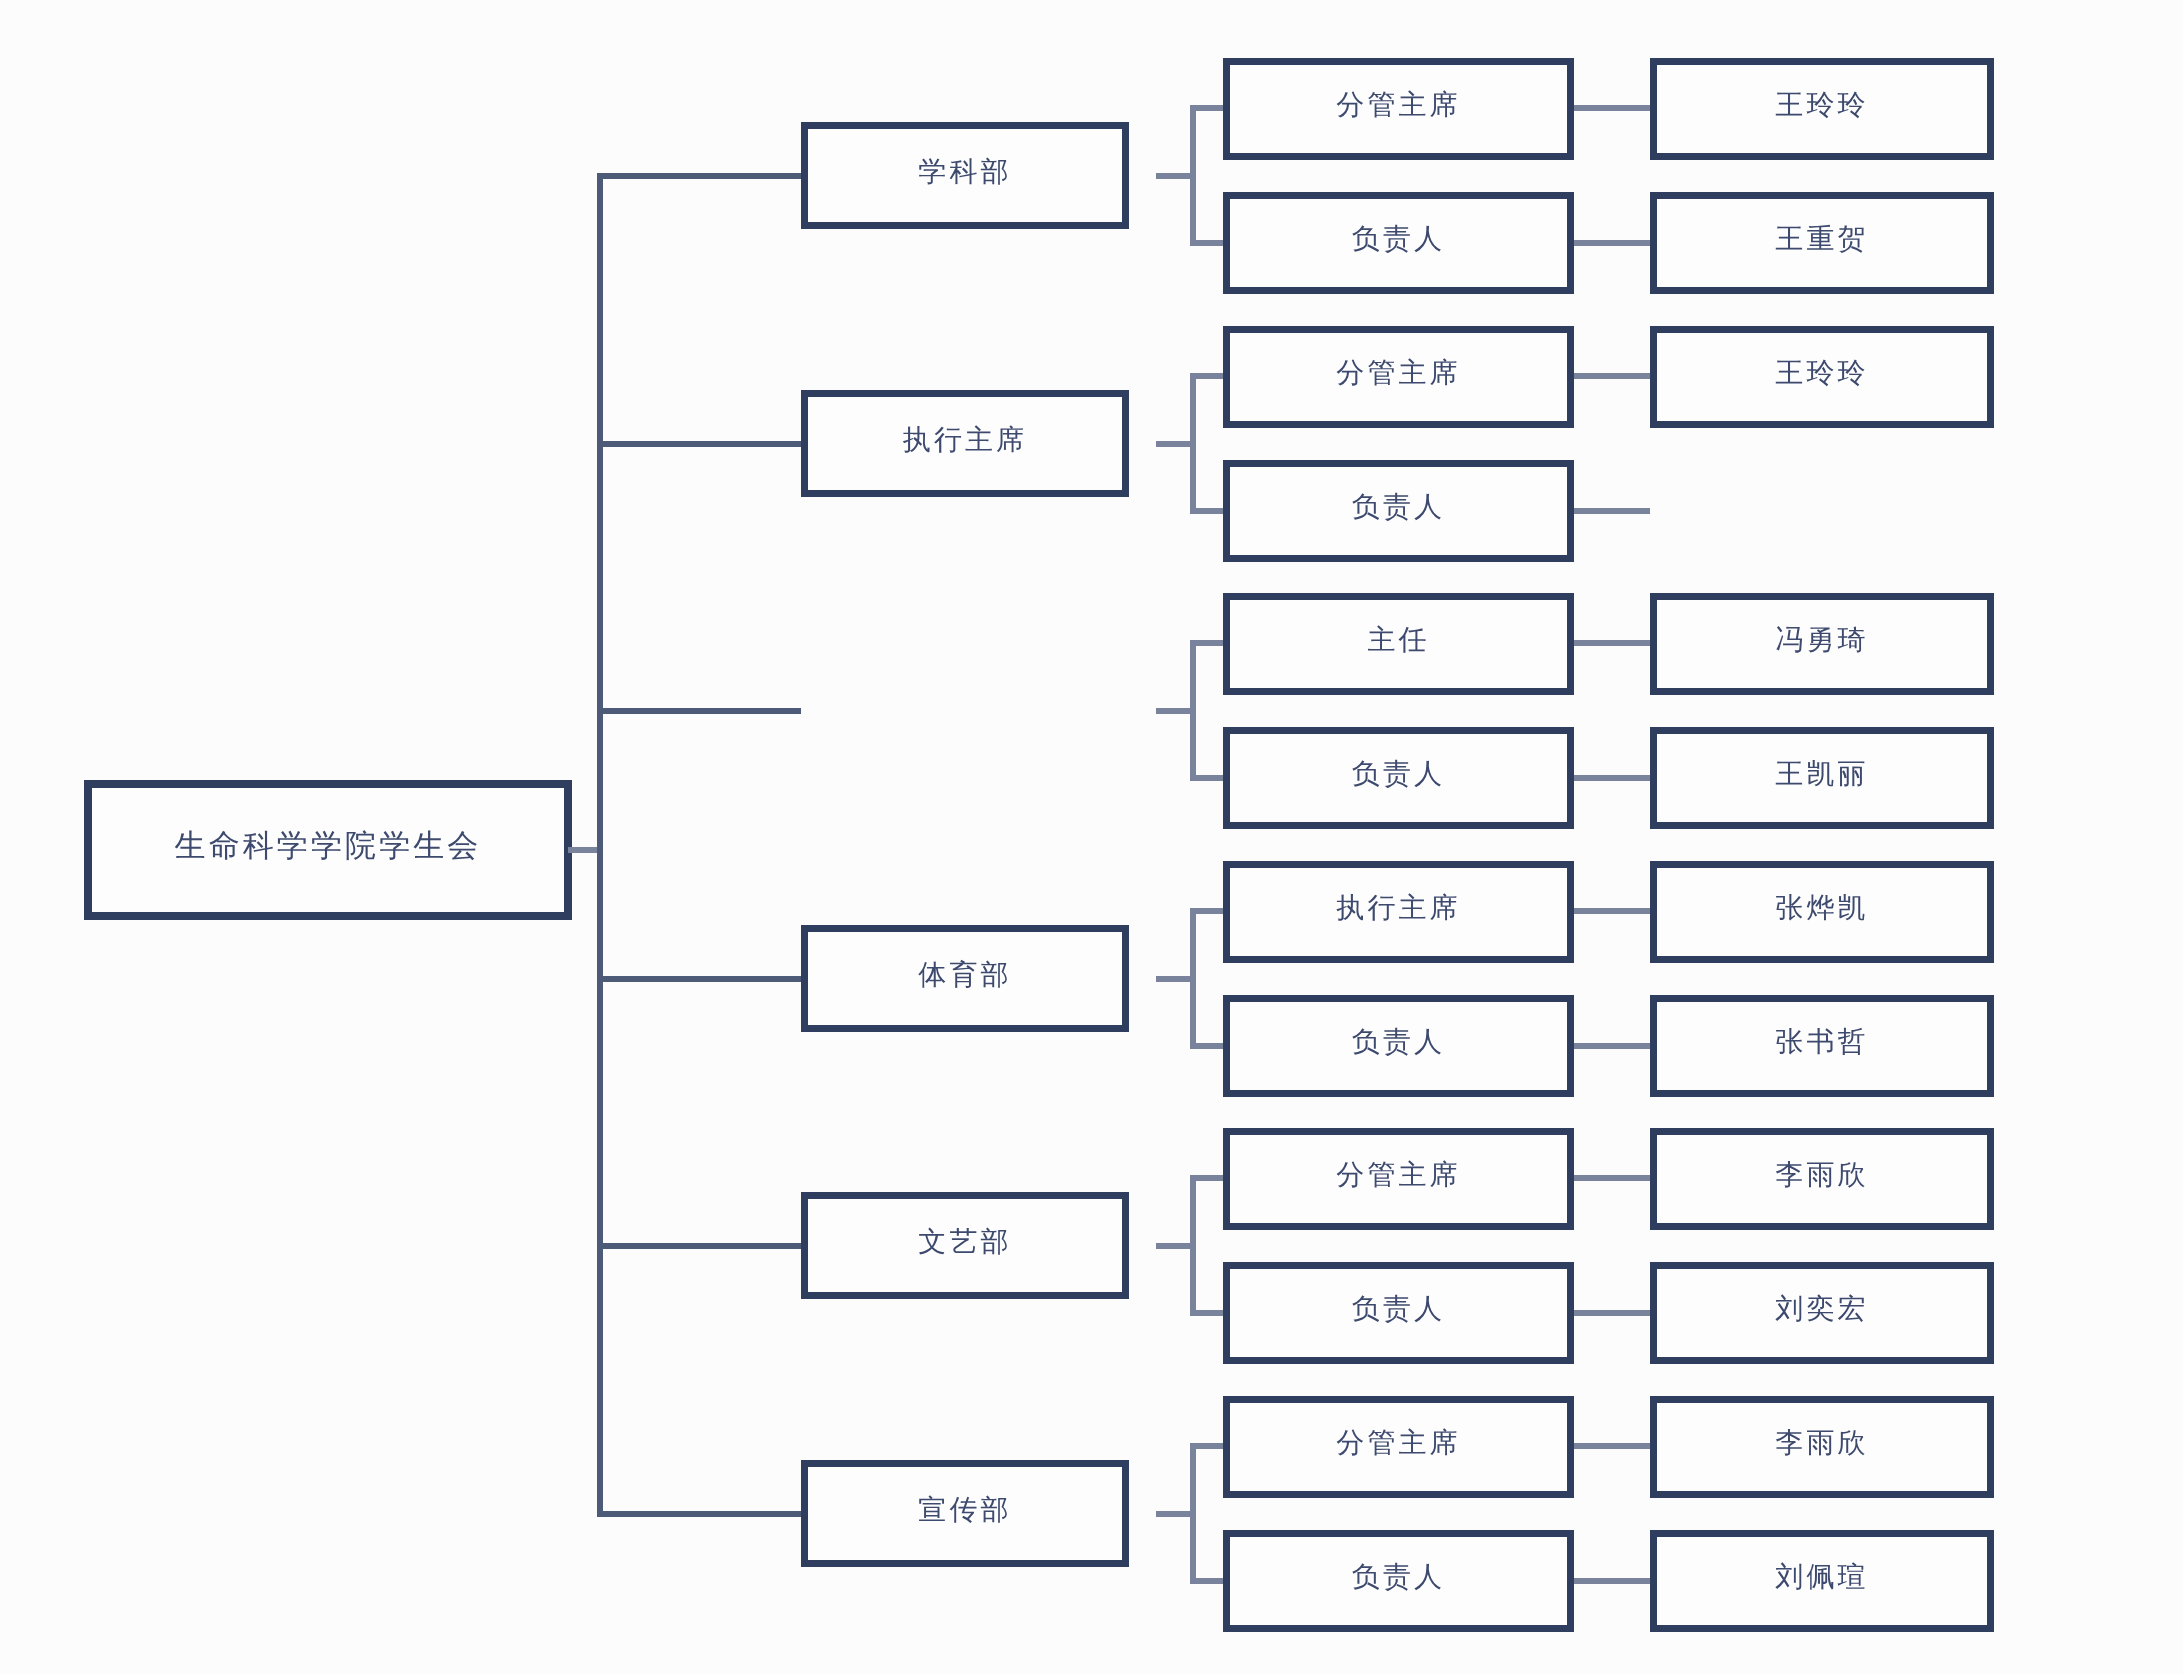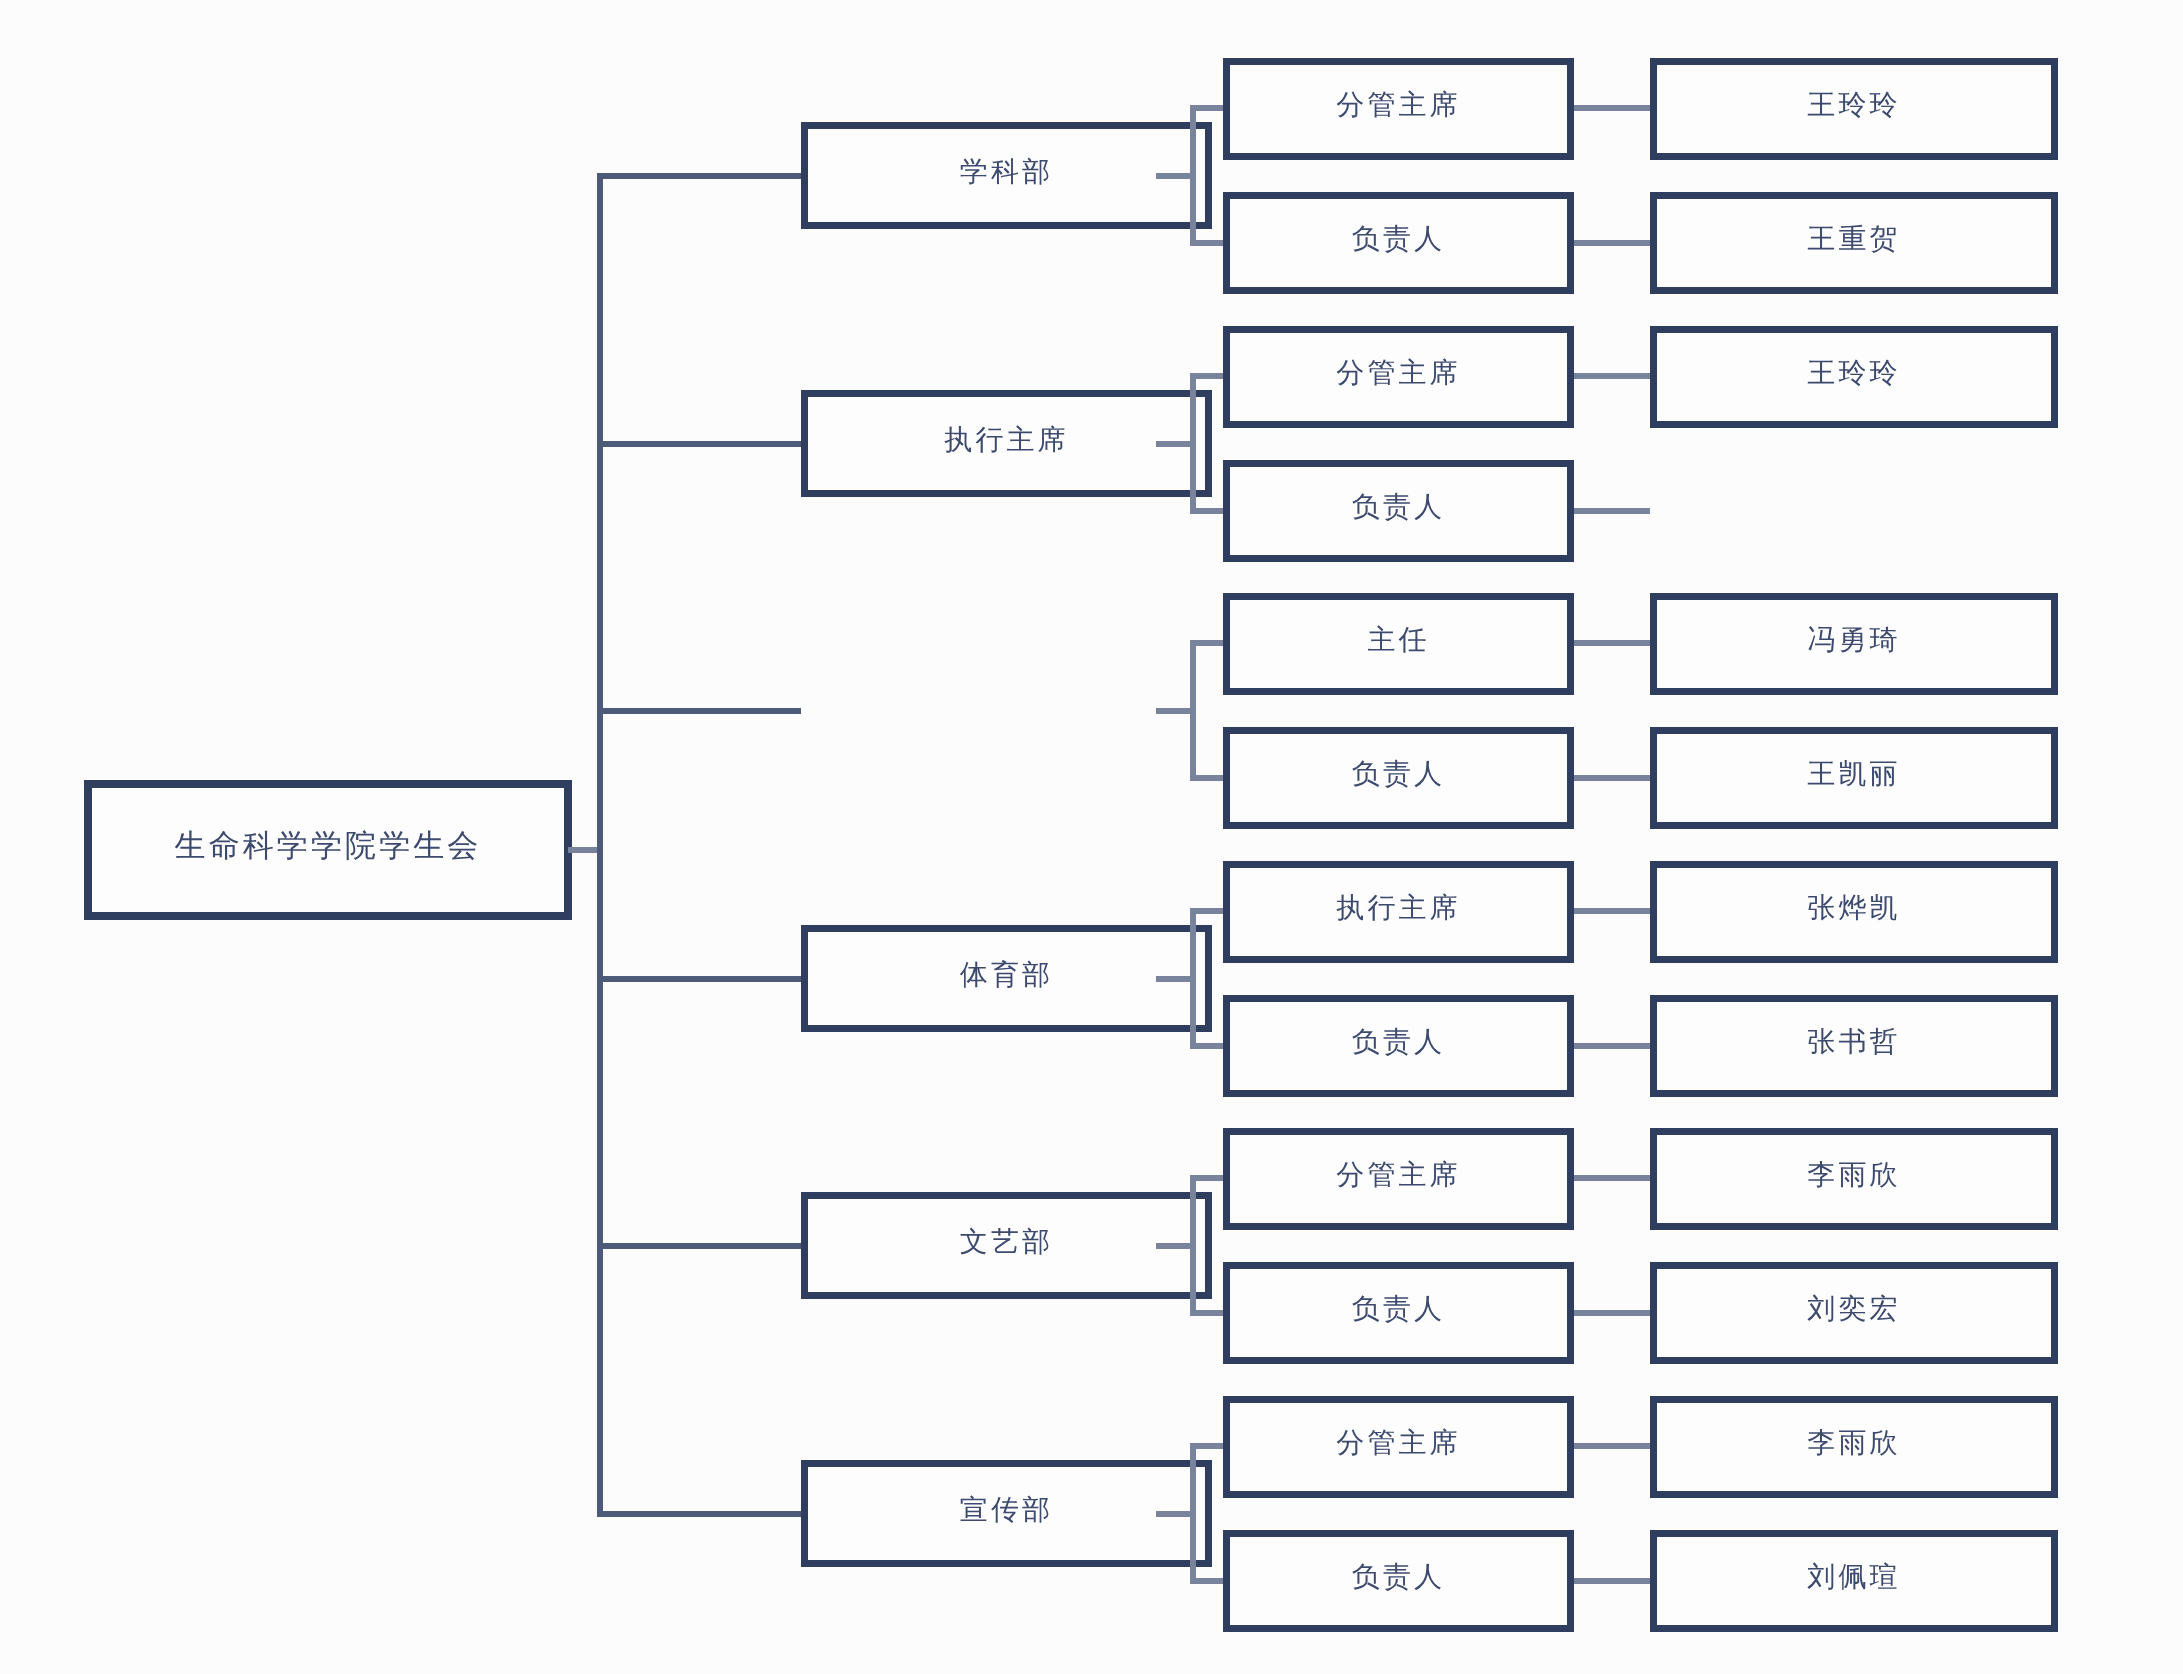--- a/index.html
+++ b/index.html
@@ -33,31 +33,31 @@
     white-space:nowrap;
   }
   .root-node{left:84px;top:780px;width:488px;height:140px;border-width:8.5px;}
   .root-node .label{font-size:31px;}
   .line{position:absolute;height:6.2px;background:var(--conn-light);}
   .line.dark{background:var(--conn-dark);}
   .trunk{left:597px;top:173px;width:6.2px;height:1344px;}
   .root-stub{left:568px;top:847px;width:33px;}
   .group{position:absolute;left:0;width:100%;height:236px;}
   .branch{left:597px;top:115px;width:204px;}
-  .dept{left:801px;top:64px;width:411px;height:107px;}
+  .dept{left:801px;top:64px;width:328px;height:107px;}
   .b-stub{left:1156px;top:115px;width:37px;}
   .b-vert{left:1190px;top:47px;width:6.2px;height:141px;}
   .b-arm-top{left:1190px;top:47px;width:36px;}
   .b-arm-bot{left:1190px;top:182px;width:36px;}
   .role{left:1223px;width:351px;height:102px;}
   .r1{top:0;}
   .r2{top:134px;}
   .conn1{left:1574px;top:47px;width:76px;}
   .conn2{left:1574px;top:182px;width:76px;}
-  .person{left:1650px;width:408px;height:102px;}
+  .person{left:1650px;width:344px;height:102px;}
   .p1{top:0;}
   .p2{top:134px;}
 </style>
 </head>
 <body>
 
 <div class="canvas">
 
   <div class="node root-node">
     <span class="label">生命科学学院学生会</span>

